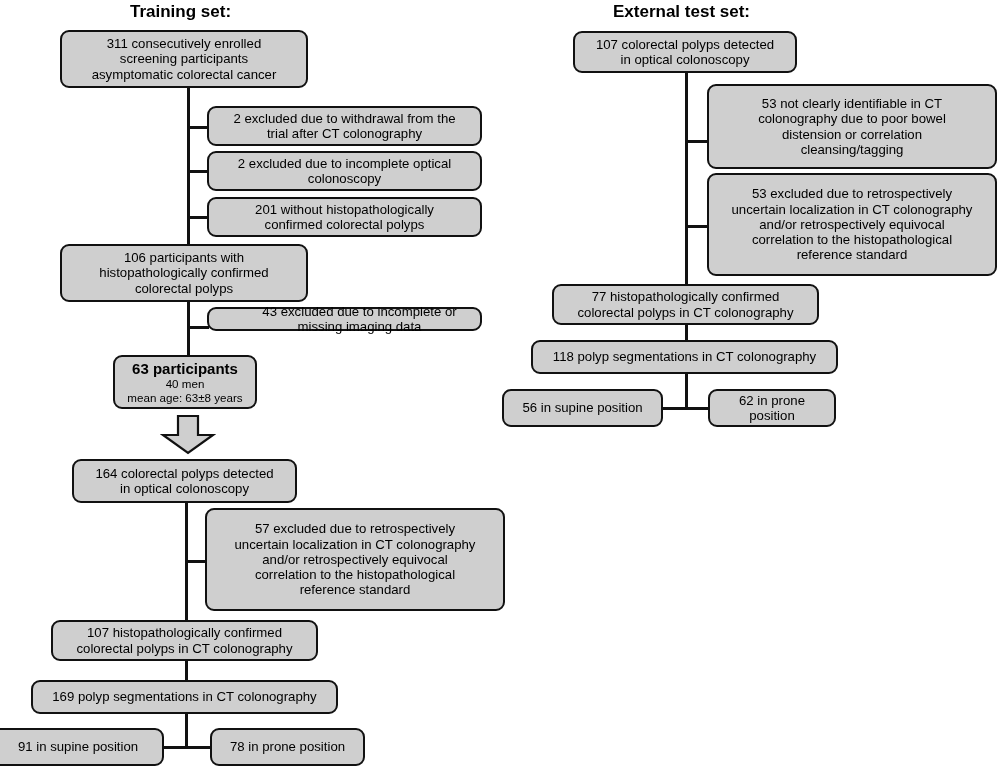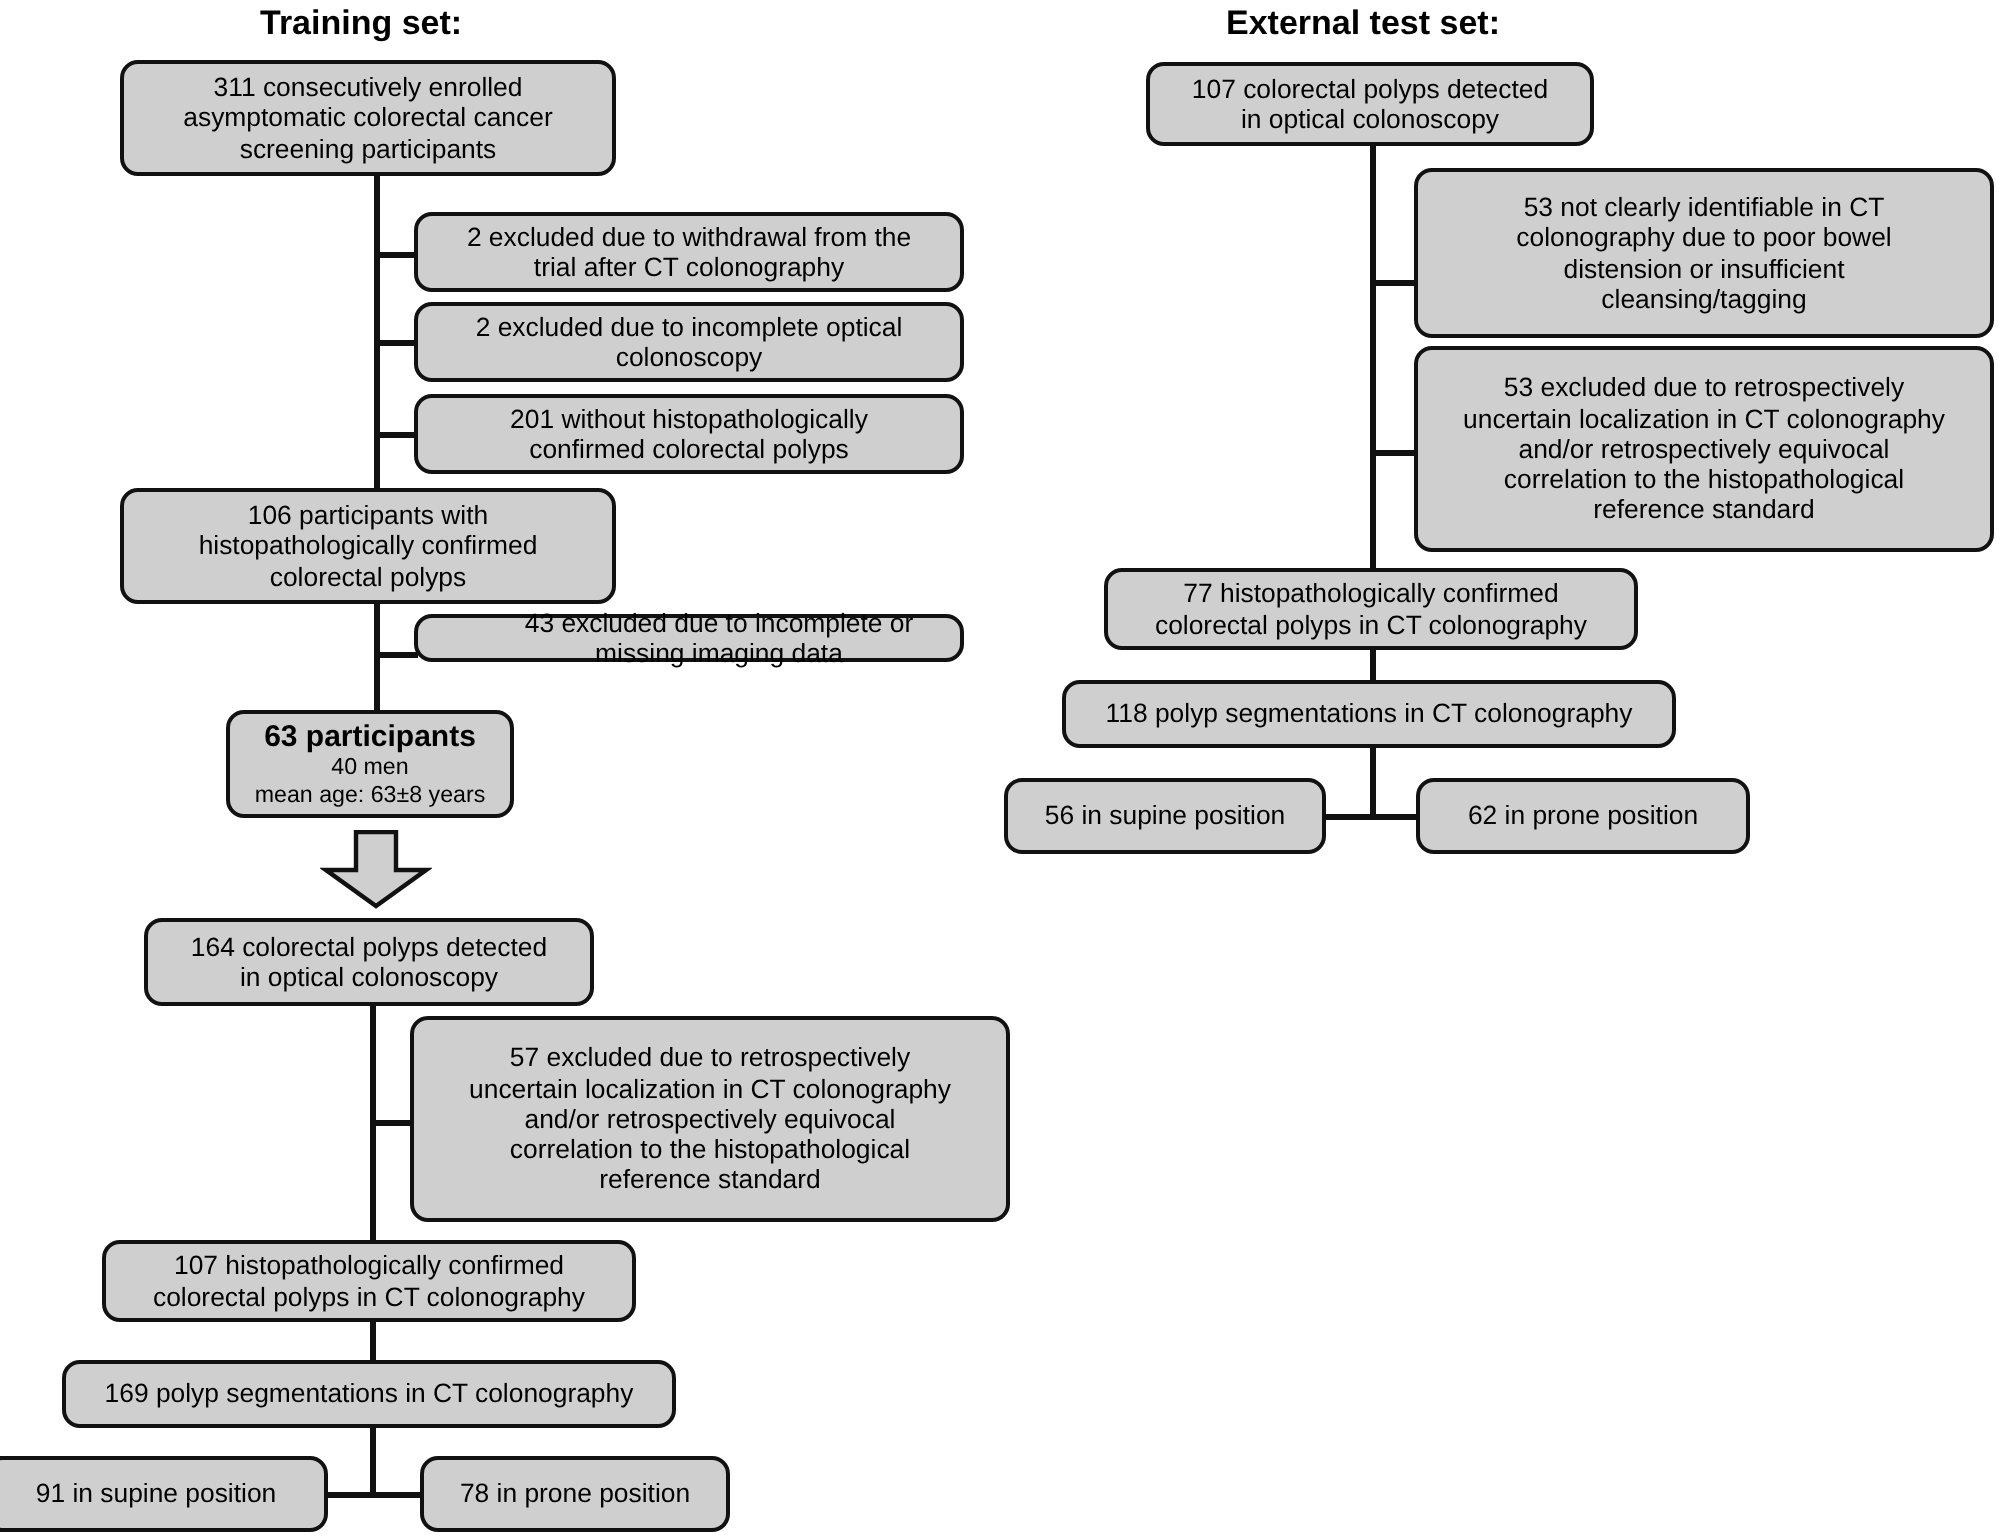--- a/index.html
+++ b/index.html
@@ -73,22 +73,22 @@
   <div class="hline" style="left:185px;top:560px;width:22px;"></div>
 
   <div class="vline" style="left:185px;top:660px;height:21px;"></div>
 
   <div class="vline" style="left:185px;top:713px;height:34px;"></div>
   <div class="hline" style="left:163px;top:746px;width:48px;"></div>
 
   <div class="node" style="left:60px;top:30px;width:248px;height:58px;">
     <span class="txt">
       <span class="l">311 consecutively enrolled</span>
+      <span class="l">screening participants</span>
       <span class="l">asymptomatic colorectal cancer</span>
-      <span class="l">screening participants</span>
     </span>
   </div>
 
   <div class="node" style="left:207px;top:106px;width:275px;height:40px;">
     <span class="txt">
       <span class="l">2 excluded due to withdrawal from the</span>
       <span class="l">trial after CT colonography</span>
     </span>
   </div>
 
@@ -183,21 +183,21 @@
     <span class="txt">
       <span class="l">107 colorectal polyps detected</span>
       <span class="l">in optical colonoscopy</span>
     </span>
   </div>
 
   <div class="node" style="left:707px;top:84px;width:290px;height:85px;">
     <span class="txt">
       <span class="l">53  not clearly identifiable in CT</span>
       <span class="l">colonography due to poor bowel</span>
-      <span class="l">distension or insufficient</span>
+      <span class="l">distension or correlation</span>
       <span class="l">cleansing/tagging</span>
     </span>
   </div>
 
   <div class="node" style="left:707px;top:173px;width:290px;height:103px;">
     <span class="txt">
       <span class="l">53  excluded due to retrospectively</span>
       <span class="l">uncertain localization in CT colonography</span>
       <span class="l">and/or retrospectively equivocal</span>
       <span class="l">correlation to the histopathological</span>
@@ -217,19 +217,19 @@
       <span class="l">118 polyp segmentations in CT colonography</span>
     </span>
   </div>
 
   <div class="node" style="left:502px;top:389px;width:161px;height:38px;">
     <span class="txt">
       <span class="l">56 in supine position</span>
     </span>
   </div>
 
-  <div class="node" style="left:708px;top:389px;width:167px;height:38px;">
+  <div class="node" style="left:708px;top:389px;width:128px;height:38px;">
     <span class="txt">
       <span class="l">62  in prone position</span>
     </span>
   </div>
 
 </div>
 
 </body></html>

